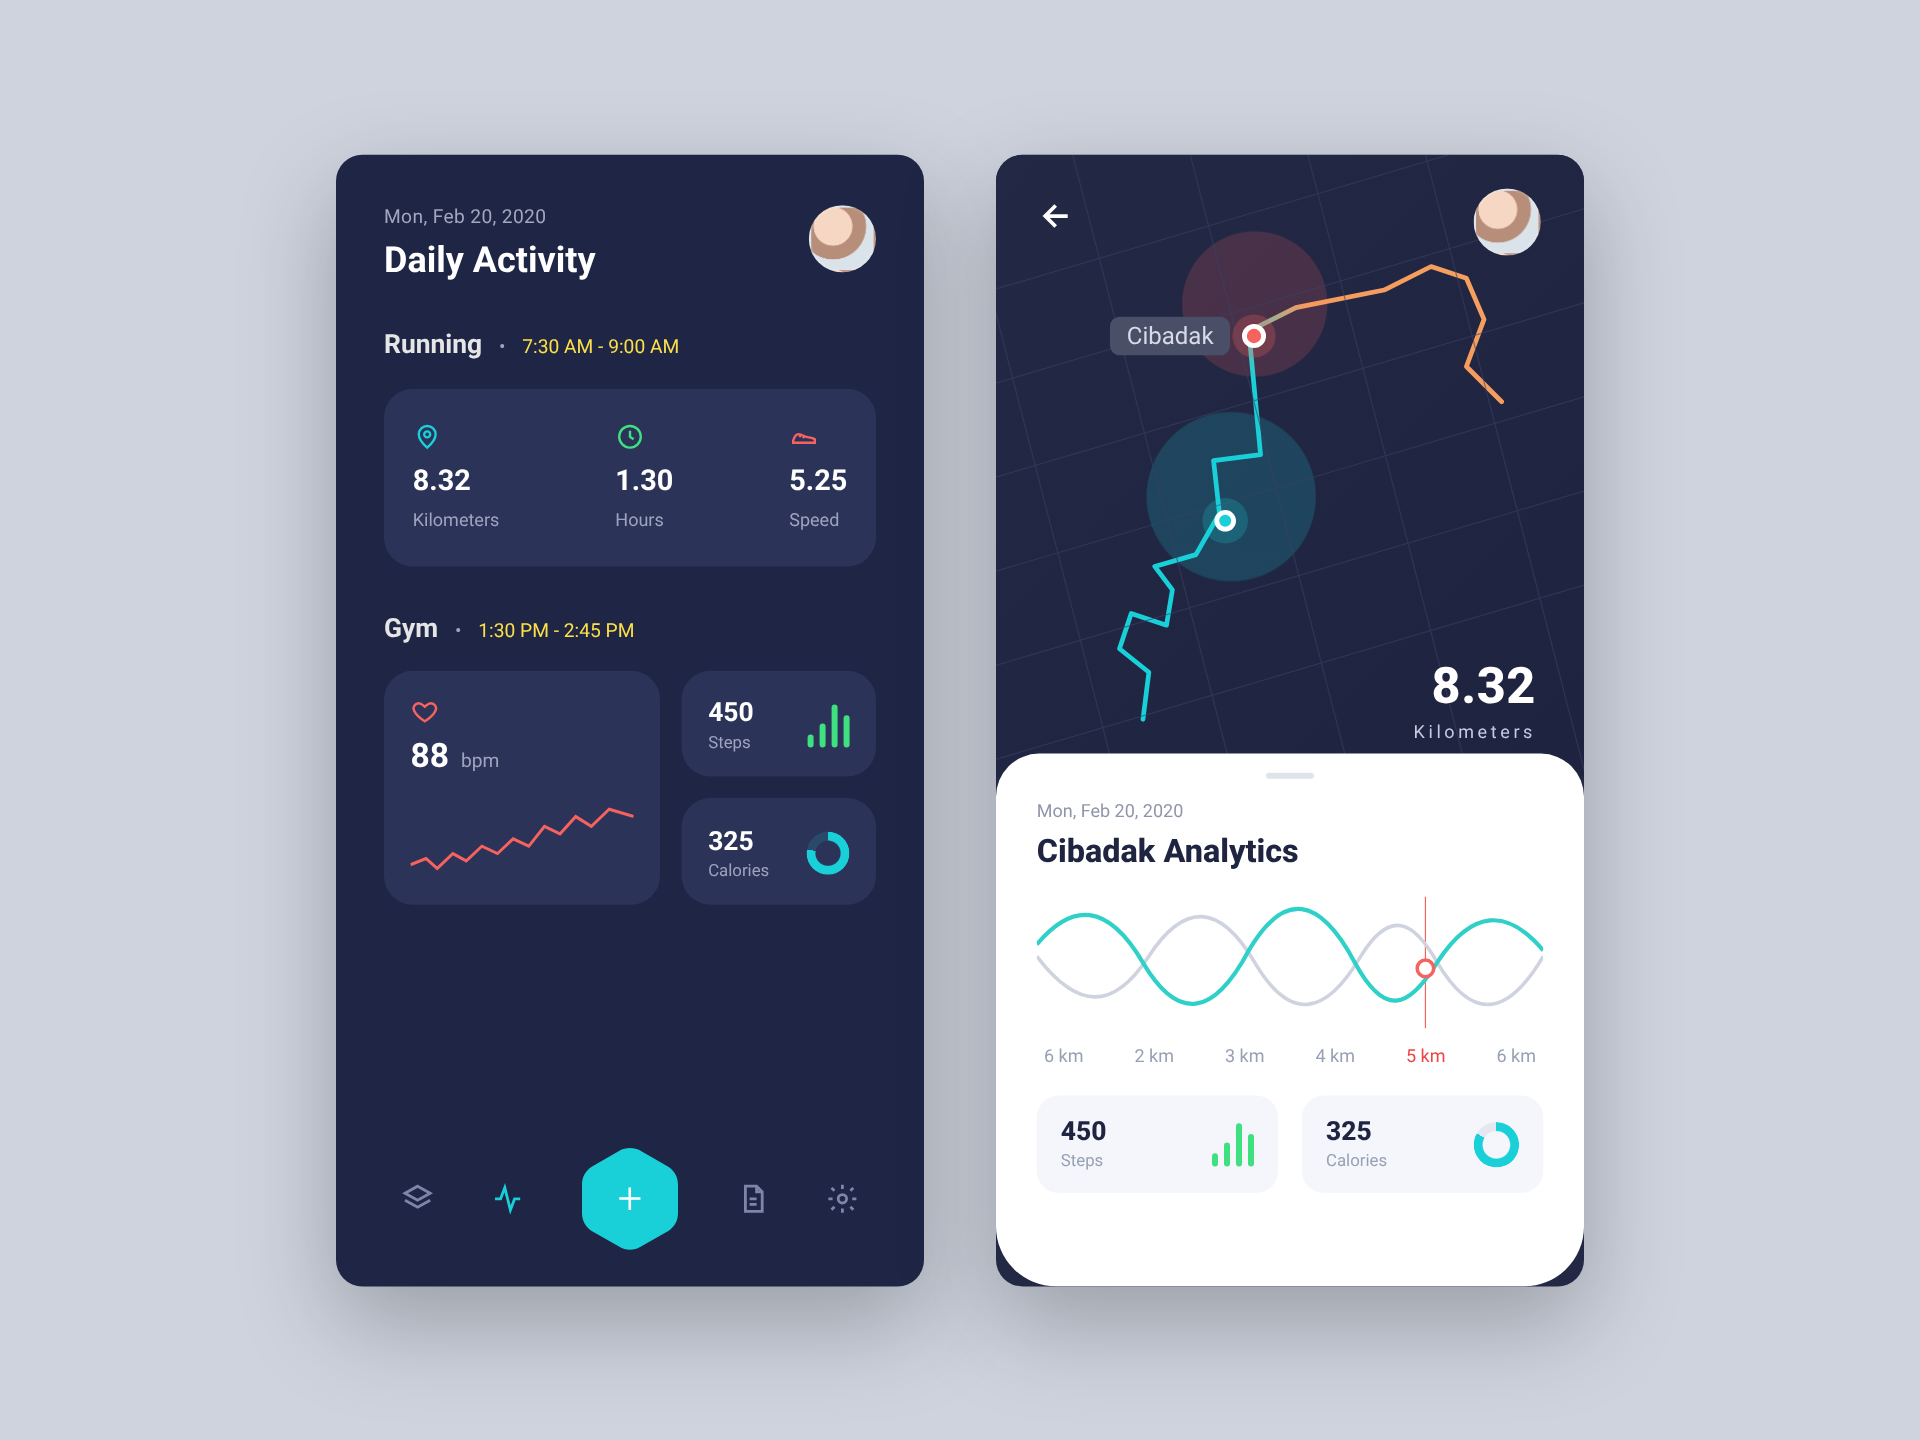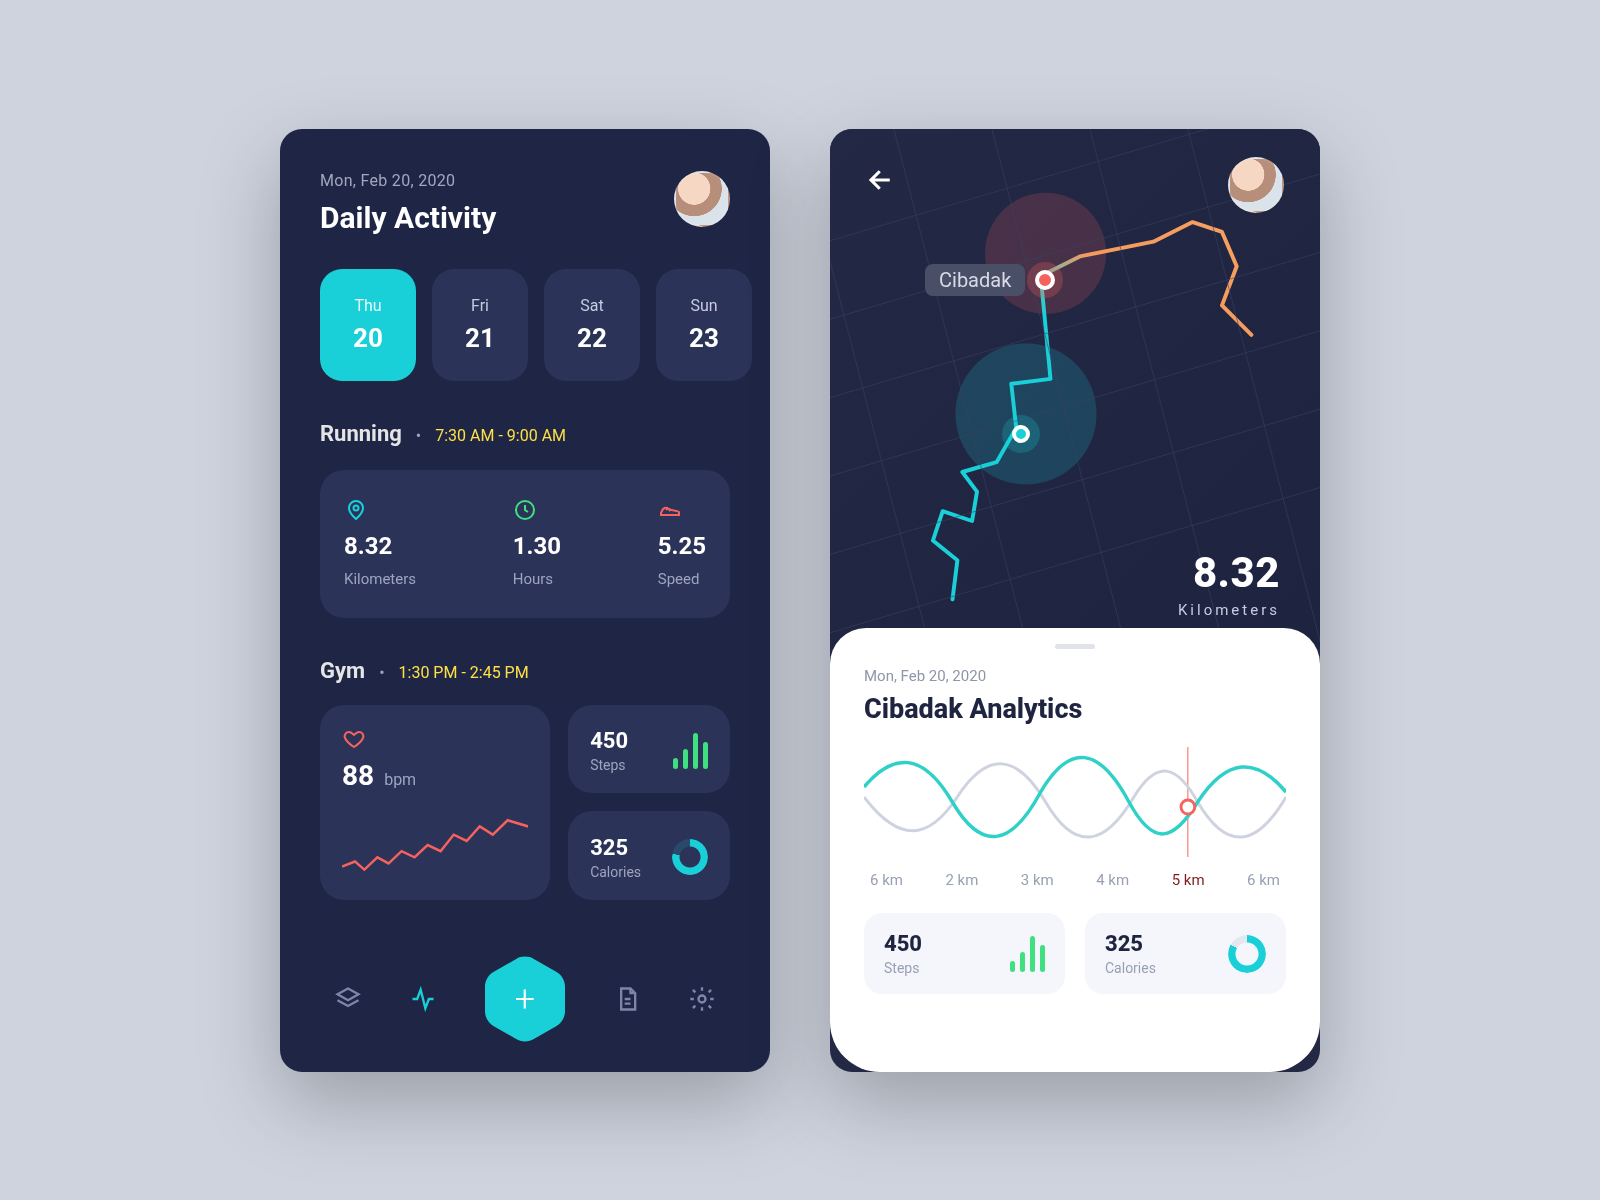--- a/index.html
+++ b/index.html
@@ -133,21 +133,21 @@
     background:#fff; border-radius:36px 36px 50px 50px;
     padding:16px 34px 30px;
   }
   .grab { width:40px;height:5px;background:#e0e3ea;border-radius:3px;margin:0 auto 18px;}
   .sheet .ds { color:#8f95aa; font-size:15px;}
   .sheet .ttl { color:#1f2440; font-size:27px; font-weight:800; margin-top:8px;}
   .wave { position:relative; margin-top:22px; height:110px;}
   .wave svg{width:100%;height:100%;}
   .xaxis { display:flex; justify-content:space-between; margin-top:14px; padding:0 6px;}
   .xaxis span{ color:#98a0b4; font-size:15px;}
-  .xaxis span.cur{ color:#7f1d1d;}
+  .xaxis span.cur{ color:#ef4444;}
   .statrow { display:flex; gap:20px; margin-top:24px;}
   .statcard {
     flex:1; background:#f4f6fb; border-radius:18px;
     padding:18px 20px; display:flex; justify-content:space-between; align-items:center;
   }
   .statcard .val{ color:#1f2440; font-size:22px; font-weight:800;}
   .statcard .lbl{ color:#98a0b4; font-size:14px; margin-top:4px;}
   .ring2 { width:38px;height:38px;border-radius:50%;
     background: conic-gradient(#19d0d8 0 300deg, #e4e7ef 300deg 360deg);
     -webkit-mask: radial-gradient(circle, transparent 11px, #000 12px);
@@ -159,38 +159,20 @@
 
 <div class="phone phone-dark">
   <div class="hdr">
     <div>
       <div class="date-small">Mon, Feb 20, 2020</div>
       <div class="title">Daily Activity</div>
     </div>
     <div class="avatar"></div>
   </div>
 
-  <div class="days">
-    <div class="day active">
-      <div class="dow">Thu</div>
-      <div class="dnum">20</div>
-    </div>
-    <div class="day">
-      <div class="dow">Fri</div>
-      <div class="dnum">21</div>
-    </div>
-    <div class="day">
-      <div class="dow">Sat</div>
-      <div class="dnum">22</div>
-    </div>
-    <div class="day">
-      <div class="dow">Sun</div>
-      <div class="dnum">23</div>
-    </div>
-  </div>
 
   <div class="section-row">
     <div class="section-name">Running</div>
     <div class="dot">•</div>
     <div class="section-time">7:30 AM - 9:00 AM</div>
   </div>
 
   <div class="metrics-card">
     <div class="metric">
       <div class="ico">

